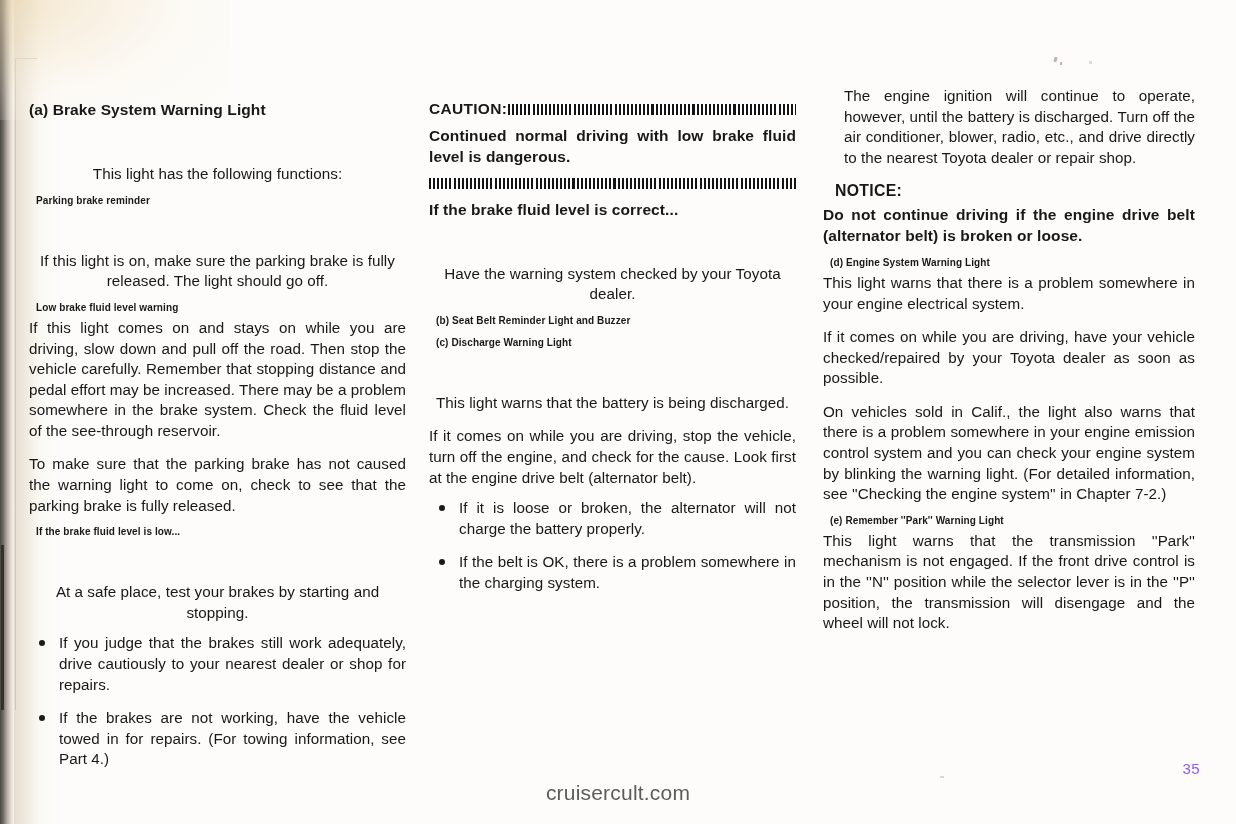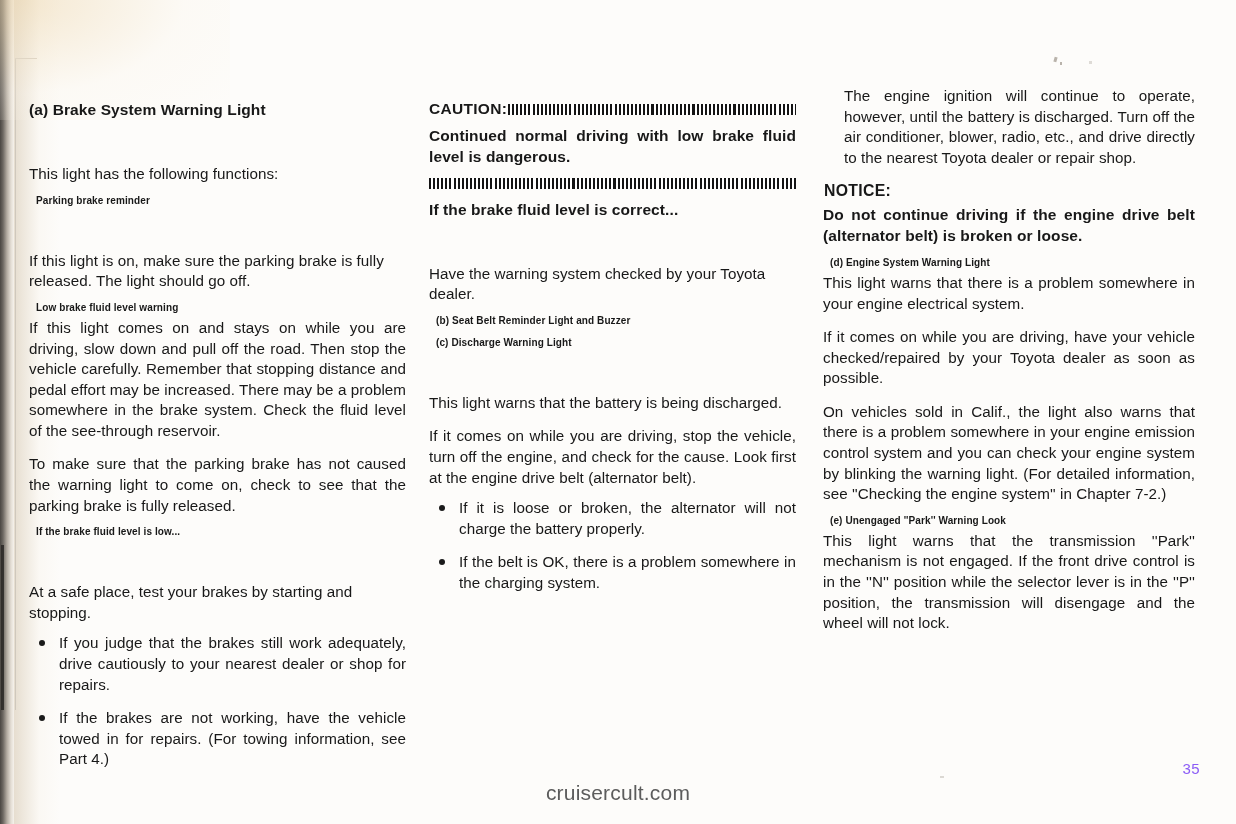--- a/index.html
+++ b/index.html
@@ -101,21 +101,21 @@
     margin: 9px 0 4px 7px;
     letter-spacing: .1px;
   }
   p.body {
     font-size: 15.2px;
     line-height: 1.355;
     margin: 0 0 4px 0;
     text-align: justify;
     letter-spacing: .05px;
   }
-  p.body.nojust { text-align: left; margin-top: 44px; }
+  p.body.nojust { text-align: center; margin-top: 44px; }
   p.gap { margin-top: 13px; }
 
   ul.bullets {
     list-style: none;
     margin: 10px 0 0 0;
     padding: 0;
   }
   ul.bullets li {
     position: relative;
     font-size: 15.2px;
@@ -171,21 +171,21 @@
     margin: 0;
     text-align: justify;
     letter-spacing: .1px;
   }
 
   
   .notice-label {
     font-weight: bold;
     font-size: 15.8px;
     letter-spacing: .3px;
-    margin: 14px 0 5px 1px;
+    margin: 14px 0 5px 12px;
   }
   p.notice-text {
     font-weight: bold;
     font-size: 15.5px;
     line-height: 1.34;
     margin: 0 0 4px 0;
     text-align: justify;
     letter-spacing: .1px;
   }
   .col-3 .indent-blk { padding-left: 21px; }
@@ -292,21 +292,21 @@
       </div>
 
       <div class="notice-label">NOTICE:</div>
       <p class="notice-text">Do not continue driving if the engine drive belt (alternator belt) is broken or loose.</p>
 
       <h2 class="h-sub">(d) Engine System Warning Light</h2>
       <p class="body">This light warns that there is a problem somewhere in your engine electrical system.</p>
       <p class="body gap">If it comes on while you are driving, have your vehicle checked/repaired by your Toyota dealer as soon as possible.</p>
       <p class="body gap">On vehicles sold in Calif., the light also warns that there is a problem somewhere in your engine emission control system and you can check your engine system by blinking the warning light. (For detailed information, see ''Checking the engine system'' in Chapter 7-2.)</p>
 
-      <h2 class="h-sub">(e) Unengaged ''Park'' Warning Look</h2>
+      <h2 class="h-sub">(e) Remember ''Park'' Warning Light</h2>
       <p class="body">This light warns that the transmission ''Park'' mechanism is not engaged. If the front drive control is in the ''N'' position while the selector lever is in the ''P'' position, the transmission will disengage and the wheel will not lock.</p>
     </div>
 
   </div>
 
   <div class="page-number">35</div>
   <div class="watermark">cruisercult.com</div>
 
 </div>
 

